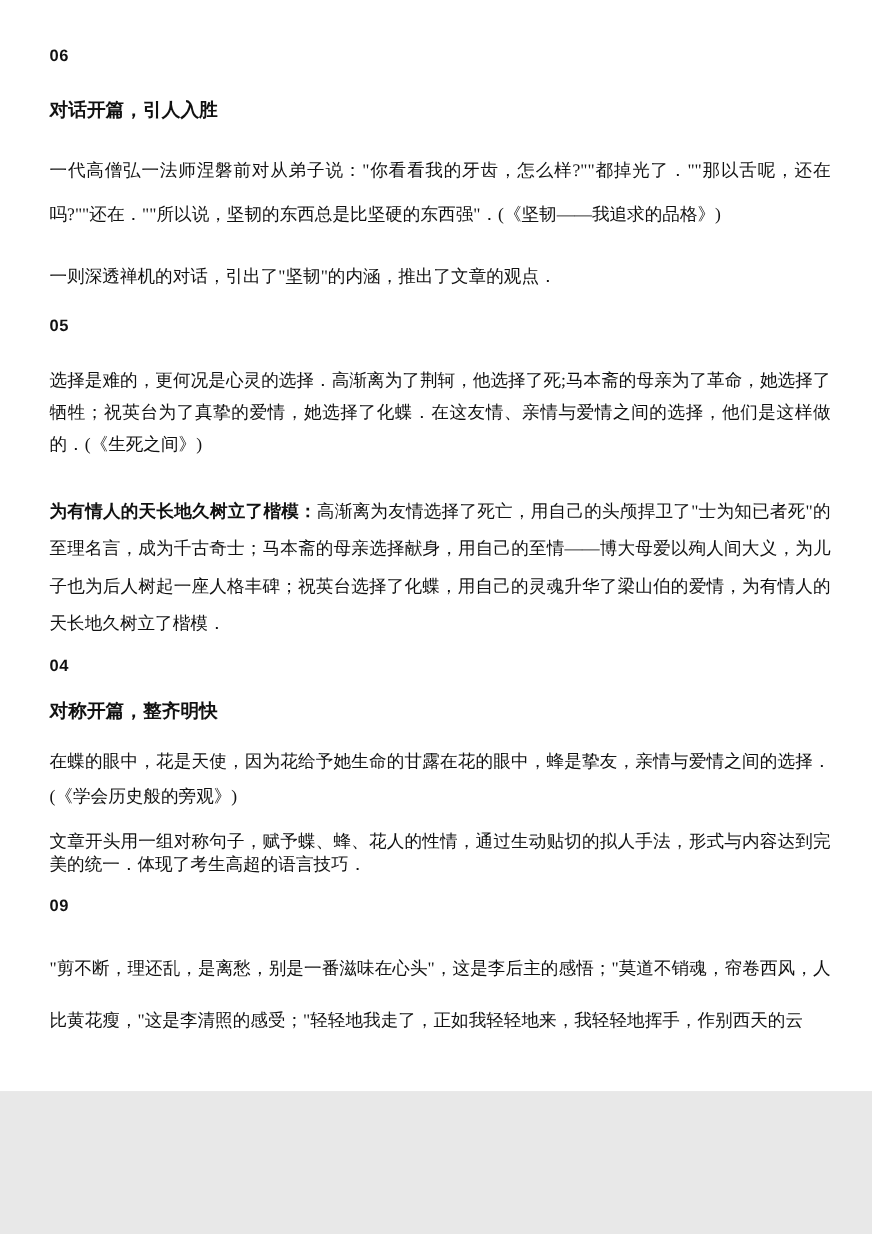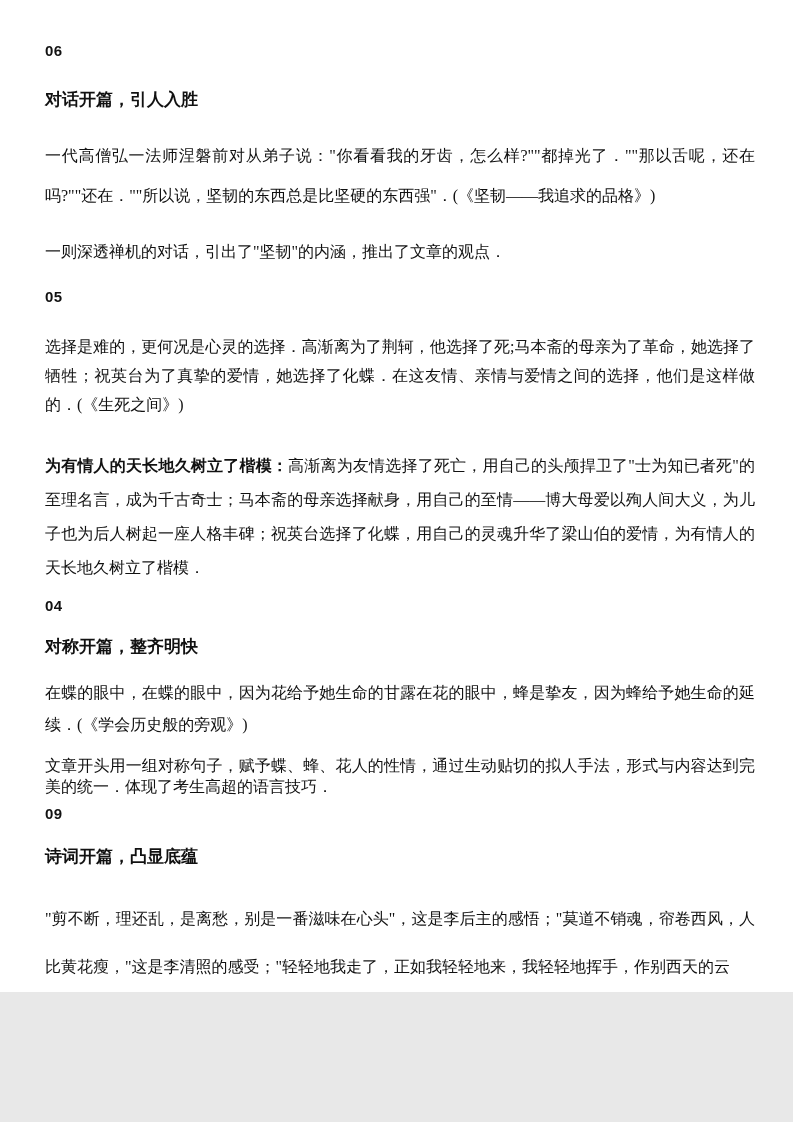--- a/index.html
+++ b/index.html
@@ -46,21 +46,21 @@
   .s06-head  { margin: 0 0 26px 0; }
   .s06-p1    { margin: 0 0 16px 0; }
   .s06-p2    { margin: 0 0 16px 0; }
   .s07-num   { margin: 0 0 26px 0; }
   .s07-head  { margin: 0 0 22px 0; }
   .s07-p1    { margin: 16px 0 30px 0; }
   .s07-p2    { margin: 0 0 12px 0; }
   .s08-num   { margin: 0 0 22px 0; }
   .s08-head  { margin: 0 0 20px 0; }
   .s08-p1    { margin: 0 0 14px 0; }
-  .s08-p2    { margin: 0 0 8px 0; }
+  .s08-p2    { margin: 0 0 18px 0; }
   .s09-num   { margin: 0 0 24px 0; }
   .s09-head  { margin: 0 0 28px 0; }
   .s09-p1    { margin: 0; }
 </style>
 </head>
 <body>
 
 <div class="page">
 
   <section>
@@ -72,23 +72,22 @@
 
   <section>
     <div class="num s07-num">05</div>
     <p class="para lh29 s07-p1">选择是难的，更何况是心灵的选择．高渐离为了荆轲，他选择了死;马本斋的母亲为了革命，她选择了牺牲；祝英台为了真挚的爱情，她选择了化蝶．在这友情、亲情与爱情之间的选择，他们是这样做的．(《生死之间》)</p>
     <p class="para lh34 s07-p2"><span class="lead">为有情人的天长地久树立了楷模：</span><span>高渐离为友情选择了死亡，用自己的头颅捍卫了"士为知已者死"的至理名言，成为千古奇士；马本斋的母亲选择献身，用自己的至情——博大母爱以殉人间大义，为儿子也为后人树起一座人格丰碑；祝英台选择了化蝶，用自己的灵魂升华了梁山伯的爱情，为有情人的天长地久树立了楷模．</span></p>
   </section>
 
   <section>
     <div class="num s08-num">04</div>
     <h2 class="heading s08-head">对称开篇，整齐明快</h2>
-    <p class="para lh32 s08-p1">在蝶的眼中，在蝶的眼中，因为花给予她生命的甘露在花的眼中，蜂是挚友，因为蜂给予她生命的延续．(《学会历史般的旁观》)</p>
+    <p class="para lh32 s08-p1">在蝶的眼中，花是天使，因为花给予她生命的甘露在花的眼中，蜂是挚友，亲情与爱情之间的选择．(《学会历史般的旁观》)</p>
     <p class="para lh21 s08-p2">文章开头用一组对称句子，赋予蝶、蜂、花人的性情，通过生动贴切的拟人手法，形式与内容达到完美的统一．体现了考生高超的语言技巧．</p>
   </section>
 
   <section>
     <div class="num s09-num">09</div>
-    <h2 class="heading s09-head">诗词开篇，凸显底蕴</h2>
     <p class="para lh48 s09-p1">"剪不断，理还乱，是离愁，别是一番滋味在心头"，这是李后主的感悟；"莫道不销魂，帘卷西风，人比黄花瘦，"这是李清照的感受；"轻轻地我走了，正如我轻轻地来，我轻轻地挥手，作别西天的云</p>
   </section>
 
 </div>
 
 </body></html>

